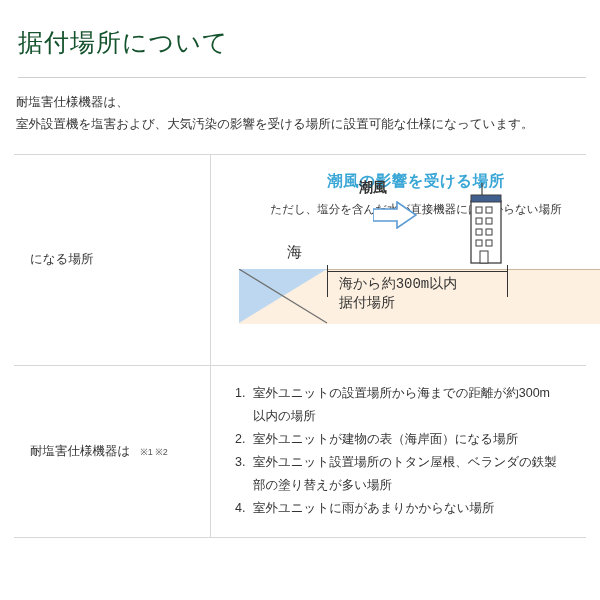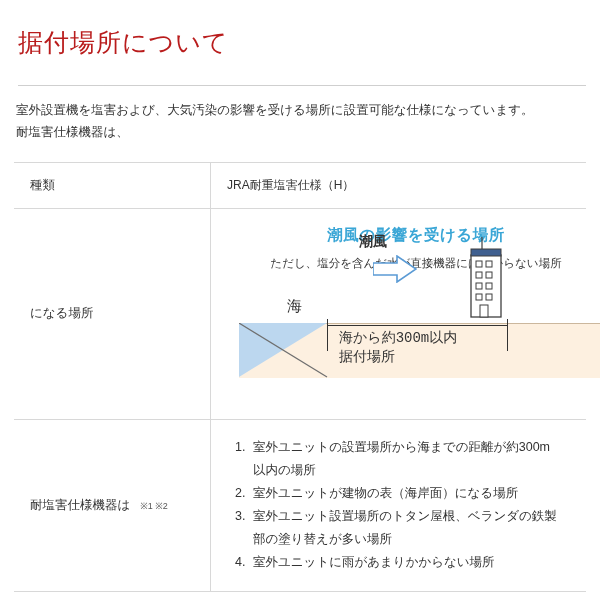--- a/index.html
+++ b/index.html
@@ -17,24 +17,24 @@
   .page {
     position: relative;
     width: 600px;
     height: 600px;
     box-sizing: border-box;
     padding: 0 14px;
   }
   .page-title {
     font-size: 25px;
     font-weight: normal;
-    color: #b91c1c;
+    color: #14532d;
     letter-spacing: 1px;
     margin: 26px 0 0 4px;
-    padding-bottom: 26px;
+    padding-bottom: 18px;
     border-bottom: 1px solid #cfcfcf;
   }
   .intro {
     margin: 14px 2px 0 2px;
     font-size: 12.5px;
     line-height: 1.75;
     color: #333333;
   }
   .intro div {
     white-space: nowrap;
@@ -198,30 +198,26 @@
   }
 </style>
 </head>
 <body>
 
 <div class="page">
 
   <h1 class="page-title">据付場所について</h1>
 
   <div class="intro">
+    <div>耐塩害仕様機器は、</div>
     <div>室外設置機を塩害および、大気汚染の影響を受ける場所に設置可能な仕様になっています。</div>
-    <div>耐塩害仕様機器は、</div>
   </div>
 
   <table class="spec-table">
     <tbody>
-      <tr>
-        <th class="rowhead">種類</th>
-        <td class="cell">JRA耐重塩害仕様（H）</td>
-      </tr>
 
       <tr>
         <th class="rowhead">になる場所</th>
         <td class="cell illus-cell">
           <div class="illus">
 
             <div class="illus-title">潮風の影響を受ける場所</div>
             <div class="illus-sub">ただし、塩分を含んだ水が直接機器にはかからない場所</div>
 
             <div class="scene">

